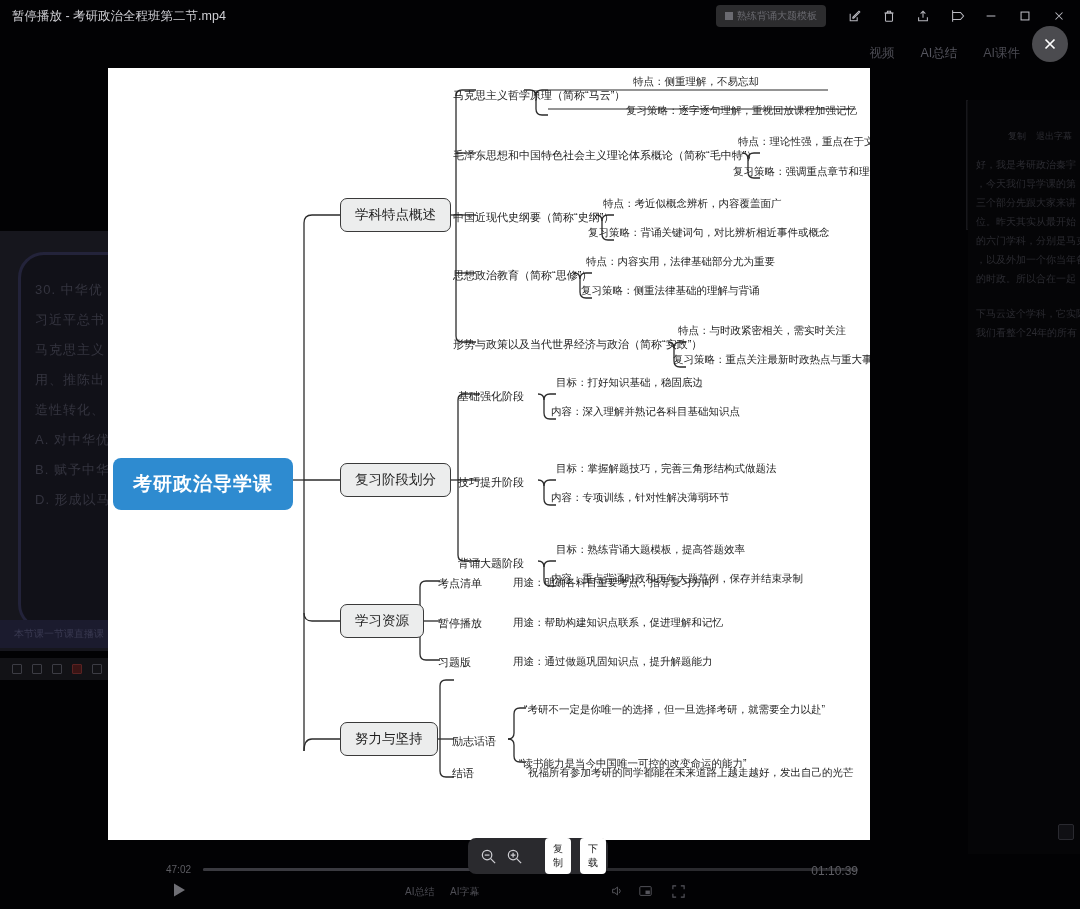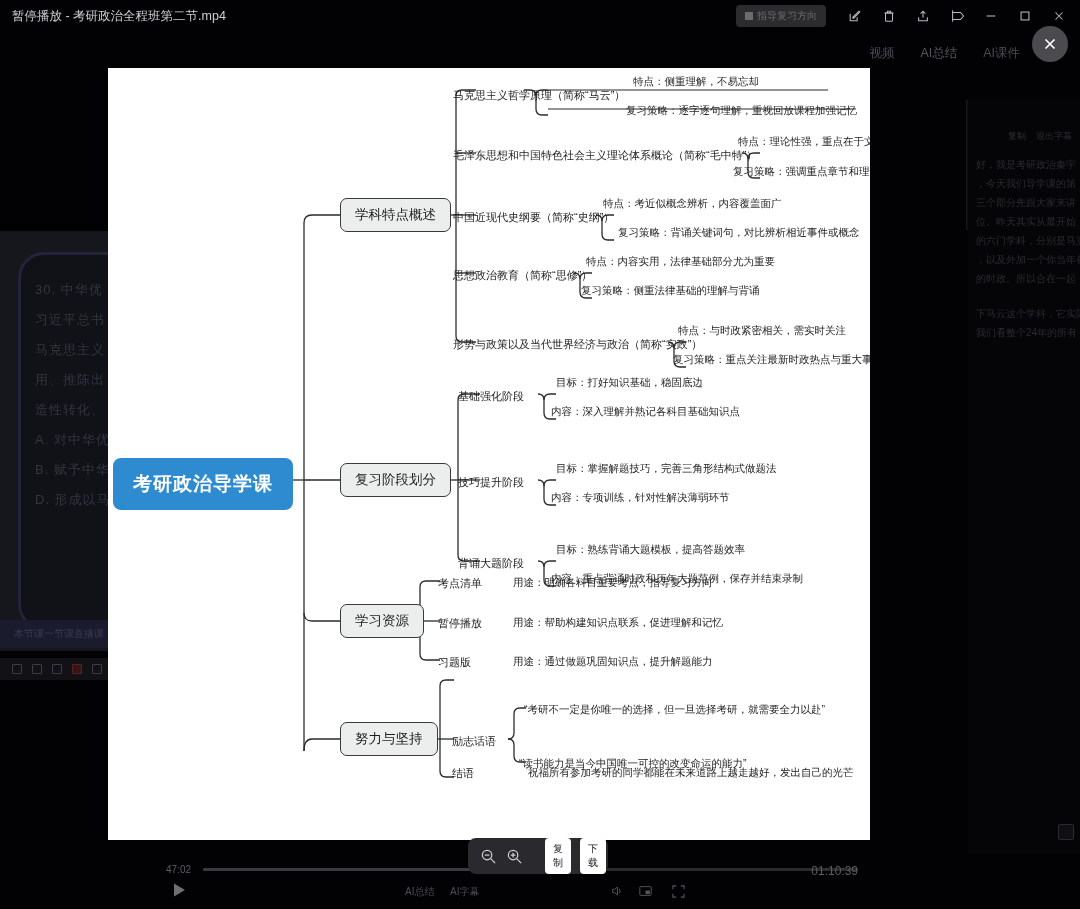--- a/index.html
+++ b/index.html
@@ -175,21 +175,21 @@
     </div>
   </div>
 
   <div class="titlebar">
     <div class="title-text">暂停播放 - 考研政治全程班第二节.mp4</div>
     <div class="tb-right">
       <div class="tb-pill">
         <svg width="8" height="8" viewBox="0 0 8 8">
             <rect x="0" y="0" width="8" height="8" fill="#6a6a70"></rect>
           </svg>
-        <span>指导复习方向</span>
+        <span>熟练背诵大题模板</span>
       </div>
       <div class="tb-btn">
         <svg width="14" height="14" viewBox="0 0 16 16" fill="none" stroke="#b9b9c0" stroke-width="1.2">
           <path d="M12.5 2.5l1 1-7 7H5.5v-1z"></path>
             <path d="M2.5 5.5v8h8v-4"></path>
         </svg>
       </div>
       <div class="tb-btn">
         <svg width="14" height="14" viewBox="0 0 16 16" fill="none" stroke="#b9b9c0" stroke-width="1.2">
           <rect x="4" y="4.5" width="8" height="9.5" rx="1"></rect>
@@ -318,21 +318,21 @@
       <div class="node node-l2" style="left:345px; top:18px;">马克思主义哲学原理（简称“马云”）</div>
       <div class="node node-l3" style="left:525px; top:5px;">特点：侧重理解，不易忘却</div>
       <div class="node node-l2" style="left:345px; top:78px;">毛泽东思想和中国特色社会主义理论体系概论（简称“毛中特”）</div>
 
       <div class="node node-l3" style="left:518px; top:34px;">复习策略：逐字逐句理解，重视回放课程加强记忆</div>
       <div class="node node-l3" style="left:630px; top:65px;">特点：理论性强，重点在于文章、会议和理论内容的理解</div>
       <div class="node node-l3" style="left:625px; top:95px;">复习策略：强调重点章节和理论知识点的记忆与理解</div>
 
       <div class="node node-l2" style="left:345px; top:140px;">中国近现代史纲要（简称“史纲”）</div>
       <div class="node node-l3" style="left:495px; top:127px;">特点：考近似概念辨析，内容覆盖面广</div>
-      <div class="node node-l3" style="left:510px; top:156px;">复习策略：背诵关键词句，对比辨析相近事件或概念</div>
+      <div class="node node-l3" style="left:480px; top:156px;">复习策略：背诵关键词句，对比辨析相近事件或概念</div>
 
       <div class="node node-l2" style="left:345px; top:198px;">思想政治教育（简称“思修”）</div>
       <div class="node node-l3" style="left:478px; top:185px;">特点：内容实用，法律基础部分尤为重要</div>
       <div class="node node-l3" style="left:473px; top:214px;">复习策略：侧重法律基础的理解与背诵</div>
 
       <div class="node node-l2" style="left:345px; top:267px;">形势与政策以及当代世界经济与政治（简称“实政”）</div>
       <div class="node node-l3" style="left:570px; top:254px;">特点：与时政紧密相关，需实时关注</div>
       <div class="node node-l3" style="left:565px; top:283px;">复习策略：重点关注最新时政热点与重大事件</div>
 
       <div class="node node-l2" style="left:350px; top:319px;">基础强化阶段</div>

